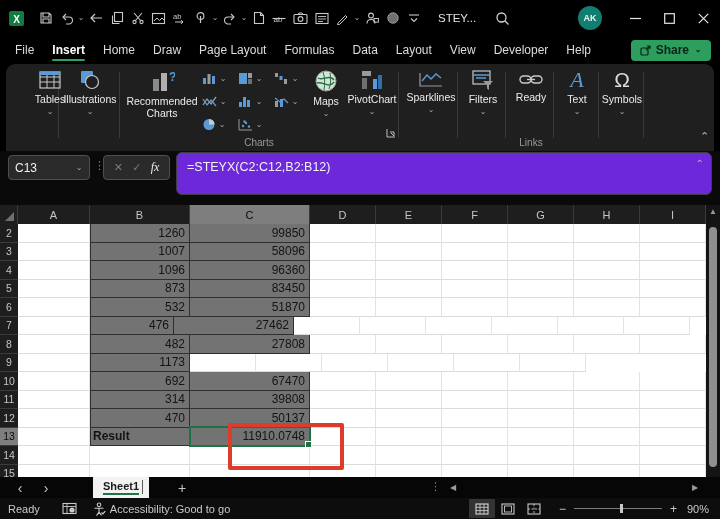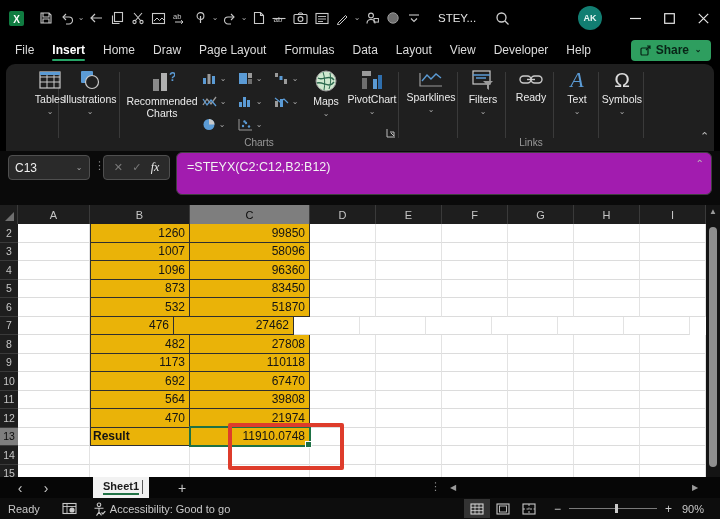--- a/index.html
+++ b/index.html
@@ -37,39 +37,39 @@
   
   .fstrip{position:absolute;top:151px;left:0;right:0;height:54px;background:#0a0a0a;}
   .namebox{position:absolute;left:8px;top:4px;width:82px;height:25px;background:#2a2a2a;border:1px solid #4f4f4f;
     border-radius:4px;display:flex;align-items:center;box-sizing:border-box;padding:0 6px;}
   .namebox .nbtext{color:#f0f0f0;font-size:12px;flex:1;}
   .fdots{position:absolute;left:94px;top:8px;color:#8a8a8a;font-size:11px;letter-spacing:0;}
   .fxbox{position:absolute;left:103px;top:4px;width:67px;height:25px;background:#2a2a2a;border:1px solid #4f4f4f;
     border-radius:4px;display:flex;align-items:center;justify-content:space-around;box-sizing:border-box;padding:0 5px;}
   .fxbox .dim{color:#7a7a7a;font-size:11px;}
   .fxbox .fx{color:#ececec;font-size:12px;font-style:italic;font-family:"Liberation Serif",serif;}
-  .formulabox{position:absolute;left:176px;top:1px;width:536px;height:43px;background:#a21caf;border:1px solid #3f3f3f;
+  .formulabox{position:absolute;left:176px;top:1px;width:536px;height:43px;background:#6d28d9;border:1px solid #3f3f3f;
     border-radius:6px;box-sizing:border-box;padding:4px 18px 0 10px;}
   .formulabox .ftext{color:#f2f2f2;font-size:12.5px;white-space:nowrap;}
   .formulabox .fcollapse{position:absolute;right:7px;top:5px;color:#bdbdbd;font-size:10px;}
   
   .grid{position:absolute;top:205px;left:0;width:706px;height:272px;background:#fff;overflow:hidden;}
   .ghead-row{display:flex;height:19px;background:#1e1e1e;}
   .gcorner{width:18px;height:19px;background:#1e1e1e;position:relative;flex:none;border-right:1px solid #3a3a3a;box-sizing:border-box;}
   .gcorner::after{content:"";position:absolute;right:3px;bottom:3px;border-left:9px solid transparent;border-bottom:9px solid #6f6f6f;}
   .ghead{display:flex;align-items:center;justify-content:center;color:#c6c6c6;font-size:11px;
     border-right:1px solid #3a3a3a;box-sizing:border-box;background:#1e1e1e;flex:none;height:19px;}
   .ghead.hl{background:#7e7e7e;color:#0b0b0b;}
   .grow{display:flex;height:18.5px;}
   .rowhead{width:18px;display:flex;align-items:center;justify-content:center;background:#1e1e1e;color:#c6c6c6;
     font-size:10.5px;border-bottom:1px solid #3a3a3a;box-sizing:border-box;flex:none;}
   .rowhead.hl{background:#7e7e7e;color:#0b0b0b;}
   .cell{box-sizing:border-box;border-right:1px solid #e3e3e3;border-bottom:1px solid #dcdcdc;display:flex;
     align-items:center;justify-content:flex-end;padding:0 4px 0 2px;flex:none;font-size:12px;color:#141414;background:#fff;}
-  .cell.green{background:#eab308;border-right-color:#2f2f2f;border-bottom-color:#2f2f2f;}
+  .cell.green{background:#737373;border-right-color:#2f2f2f;border-bottom-color:#2f2f2f;}
   .cell.green.first{border-left:1px solid #2f2f2f;}
   .cell.label{justify-content:flex-start;font-weight:bold;}
   .vsb{position:absolute;top:205px;left:706px;width:14px;height:272px;background:#141414;}
   .vsb .up{position:absolute;top:2px;left:0;width:14px;text-align:center;color:#9a9a9a;font-size:8px;}
   .vsb .thumb{position:absolute;left:3px;top:22px;width:8px;height:240px;background:#8f8f8f;border-radius:4px;}
   .sel-c13{position:absolute;left:189px;top:426px;width:122px;height:21px;border:2px solid #1e7145;box-sizing:border-box;z-index:3;}
   .sel-c13::after{content:"";position:absolute;right:-3px;bottom:-3px;width:5px;height:5px;background:#1e7145;border:1px solid #fff;}
   .red-annot{position:absolute;left:228px;top:423px;width:108px;height:39px;border:4px solid #de3c2b;border-radius:2px;z-index:4;}
   
   .sheetbar{position:absolute;top:477px;left:0;right:0;height:21px;background:#060606;}
@@ -543,21 +543,20 @@
         <div class="cell" style="width: 66px;"></div>
         <div class="cell" style="width: 66px;"></div>
         <div class="cell" style="width: 66px;"></div>
         <div class="cell" style="width: 66px;"></div>
         <div class="cell" style="width: 66px;"></div>
       </div>
       <div class="grow">
         <div class="rowhead">9</div>
         <div class="cell" style="width: 72px;"></div>
         <div class="cell green first" style="width: 100px;">1173</div>
-        <div class="cell green" style="width: 120px;">110118</div>
         <div class="cell" style="width: 66px;"></div>
         <div class="cell" style="width: 66px;"></div>
         <div class="cell" style="width: 66px;"></div>
         <div class="cell" style="width: 66px;"></div>
         <div class="cell" style="width: 66px;"></div>
         <div class="cell" style="width: 66px;"></div>
       </div>
       <div class="grow">
         <div class="rowhead">10</div>
         <div class="cell" style="width: 72px;"></div>
@@ -566,34 +565,34 @@
         <div class="cell" style="width: 66px;"></div>
         <div class="cell" style="width: 66px;"></div>
         <div class="cell" style="width: 66px;"></div>
         <div class="cell" style="width: 66px;"></div>
         <div class="cell" style="width: 66px;"></div>
         <div class="cell" style="width: 66px;"></div>
       </div>
       <div class="grow">
         <div class="rowhead">11</div>
         <div class="cell" style="width: 72px;"></div>
-        <div class="cell green first" style="width: 100px;">564</div>
+        <div class="cell green first" style="width: 100px;">314</div>
         <div class="cell green" style="width: 120px;">39808</div>
         <div class="cell" style="width: 66px;"></div>
         <div class="cell" style="width: 66px;"></div>
         <div class="cell" style="width: 66px;"></div>
         <div class="cell" style="width: 66px;"></div>
         <div class="cell" style="width: 66px;"></div>
         <div class="cell" style="width: 66px;"></div>
       </div>
       <div class="grow">
         <div class="rowhead">12</div>
         <div class="cell" style="width: 72px;"></div>
         <div class="cell green first" style="width: 100px;">470</div>
-        <div class="cell green" style="width: 120px;">21974</div>
+        <div class="cell green" style="width: 120px;">50137</div>
         <div class="cell" style="width: 66px;"></div>
         <div class="cell" style="width: 66px;"></div>
         <div class="cell" style="width: 66px;"></div>
         <div class="cell" style="width: 66px;"></div>
         <div class="cell" style="width: 66px;"></div>
         <div class="cell" style="width: 66px;"></div>
       </div>
       <div class="grow">
         <div class="rowhead hl">13</div>
         <div class="cell" style="width: 72px;"></div>
@@ -688,14 +687,14 @@
         <rect x="1" y="1" width="12" height="10" stroke="#c9c9c9" fill="none" stroke-width="1.1"></rect>
         <path d="M1 6h12" stroke="#c9c9c9" stroke-width="0.9" stroke-dasharray="2 1.5"></path>
         <path d="M7 1v10" stroke="#c9c9c9" stroke-width="0.9" stroke-dasharray="2 1.5"></path>
       </svg>
   </span>
   <span class="zoomsign" style="margin-left:12px">−</span>
   <span class="zoomtrack" style="margin-left:8px">
     <span class="zoomhandle"></span>
   </span>
   <span class="zoomsign" style="margin-left:8px">+</span>
-  <span style="margin-left:10px;margin-right:16px">90%</span>
+  <span style="margin-left:10px;margin-right:11px">90%</span>
 </div>
 
 </body></html>

